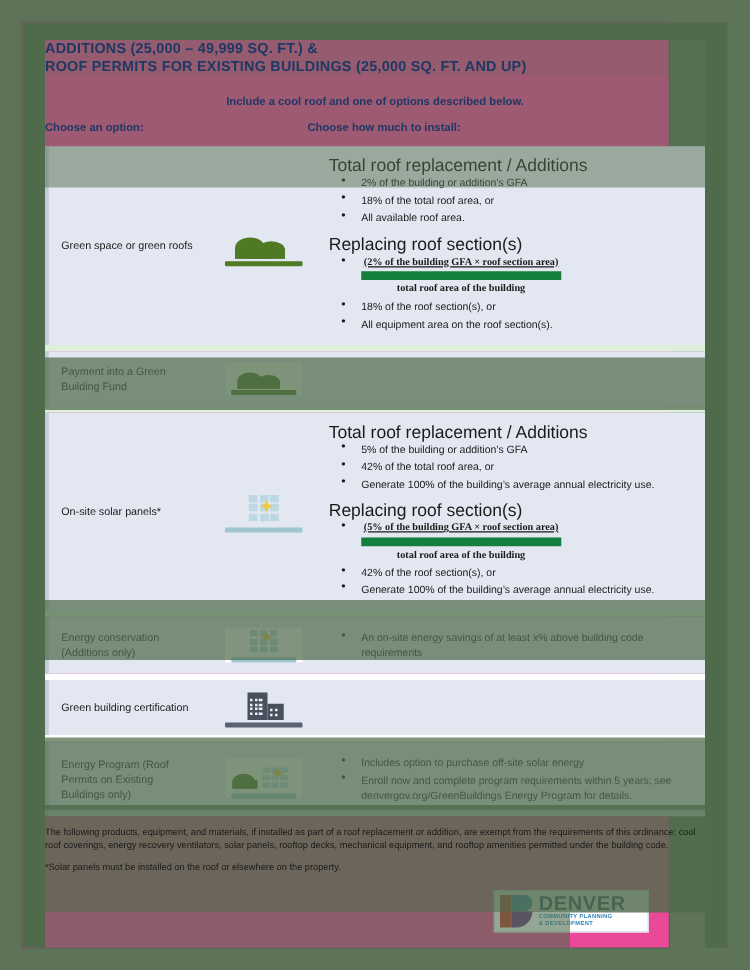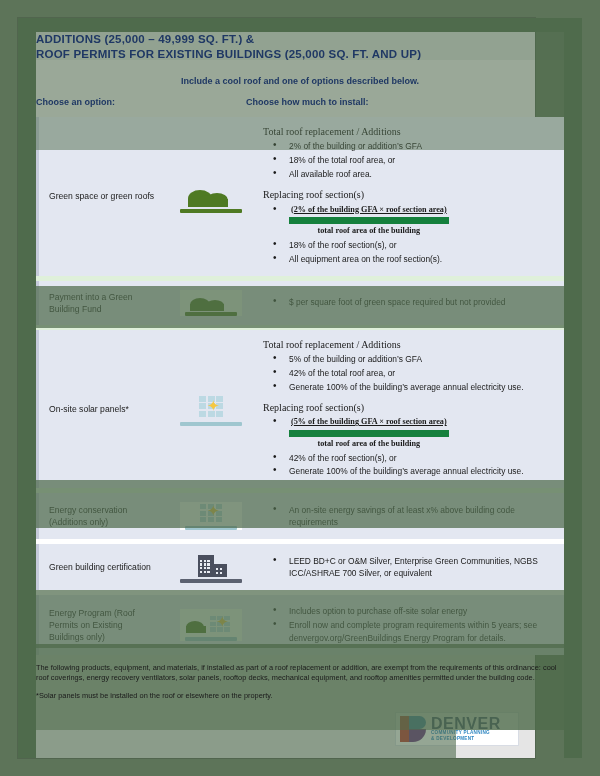--- a/index.html
+++ b/index.html
@@ -5,21 +5,21 @@
   html,body{margin:0;padding:0;}
   body{
     width:600px;height:776px;
     background:#5d7459;
     font-family:"Liberation Sans", sans-serif;
     overflow:hidden;
   }
   .page{
     position:absolute;left:18px;top:18px;
     width:517px;height:740px;
-    background:#e5e5e5;
+    background:#ec4899;
     box-shadow:0 0 0 1px rgba(0,0,0,.12);
   }
   
   .wash{position:absolute;background:#4f6b4c;pointer-events:none;}
 
   .inner{position:absolute;left:18px;top:14px;width:528px;}
 
   
   .title{
     color:#1f3864;font-weight:bold;font-size:11.5px;line-height:15px;
@@ -40,21 +40,21 @@
     min-height:34px;
   }
   .gap{height:5px;background:#dff0da;}
   .gap.plain{background:#ffffff;}
 
   .c-label{width:108px;flex:0 0 108px;padding:10px 6px 10px 10px;
     font-size:8.6px;color:#1a1a1a;line-height:12px;}
   .c-icon{width:96px;flex:0 0 96px;display:flex;align-items:center;justify-content:center;padding:6px 0;}
   .c-body{flex:1;padding:9px 10px 9px 4px;font-size:8.4px;color:#1a1a1a;line-height:12.4px;}
 
-  .bhead{font-size:10px;margin:0 0 2px 0;font-family:Liberation Serif, serif;}
+  .bhead{font-size:14px;margin:0 0 2px 0;}
   ul.b{margin:0 0 0 0;padding:0 0 0 16px;list-style:none;}
   ul.b li{position:relative;margin:1.5px 0;padding-left:10px;font-size:8.4px;}
   ul.b li:before{content:"\2022";position:absolute;left:-6px;top:-1px;font-size:10px;color:#1a1a1a;}
   .spacer{height:7px;}
   .frac{display:inline-block;text-align:center;font-family:"Liberation Serif", serif;font-weight:bold;font-size:8.2px;}
   .frac .num{border-bottom:7px solid #15803d;padding:0 2px 1px 2px;display:block;text-decoration:underline;}
   .frac .den{display:block;padding-top:1px;}
 
   
   .icon{position:relative;width:62px;height:34px;}
@@ -146,25 +146,20 @@
     <div class="row" style="min-height:30px;">
       <div class="c-label">Payment into a Green Building Fund</div>
       <div class="c-icon">
         <div class="icon" style="height:26px;background:#f3fbf1;">
           <div class="hill" style="left:10px;bottom:5px;width:20px;height:13px;"></div>
           <div class="hill" style="left:26px;bottom:5px;width:18px;height:11px;"></div>
           <div style="position:absolute;left:10px;bottom:5px;width:34px;height:7px;background:#4f7a23;"></div>
           <div class="bar bar-green" style="width:52px;left:5px;"></div>
         </div>
       </div>
-      <div class="c-body">
-        <ul class="b">
-          <li>$ per square foot of green space required but not provided</li>
-        </ul>
-      </div>
     </div>
 
     <div class="gap"></div>
 
     <div class="row">
       <div class="c-label">On-site solar panels*</div>
       <div class="c-icon">
         <div class="icon">
           <div class="panel" style="left:19px;bottom:9px;width:24px;height:21px;">
             <i></i>
@@ -254,25 +249,20 @@
               <i></i>
           </div>
           <div class="win" style="left:36px;bottom:9px;grid-template-columns:repeat(2,1fr);">
             <i></i>
               <i></i>
               <i></i>
               <i></i>
           </div>
           <div class="bar bar-gray"></div>
         </div>
-      </div>
-      <div class="c-body">
-        <ul class="b">
-          <li>LEED BD+C or O&amp;M Silver, Enterprise Green Communities, NGBS ICC/ASHRAE 700 Silver, or equivalent</li>
-        </ul>
       </div>
     </div>
 
     <div class="gap plain"></div>
 
     <div class="row" style="min-height:40px;">
       <div class="c-label">Energy Program (Roof Permits on Existing Buildings only)</div>
       <div class="c-icon">
         <div class="icon" style="height:32px;background:#f3fbf1;">
           <div class="hill" style="left:6px;bottom:8px;width:18px;height:12px;"></div>

